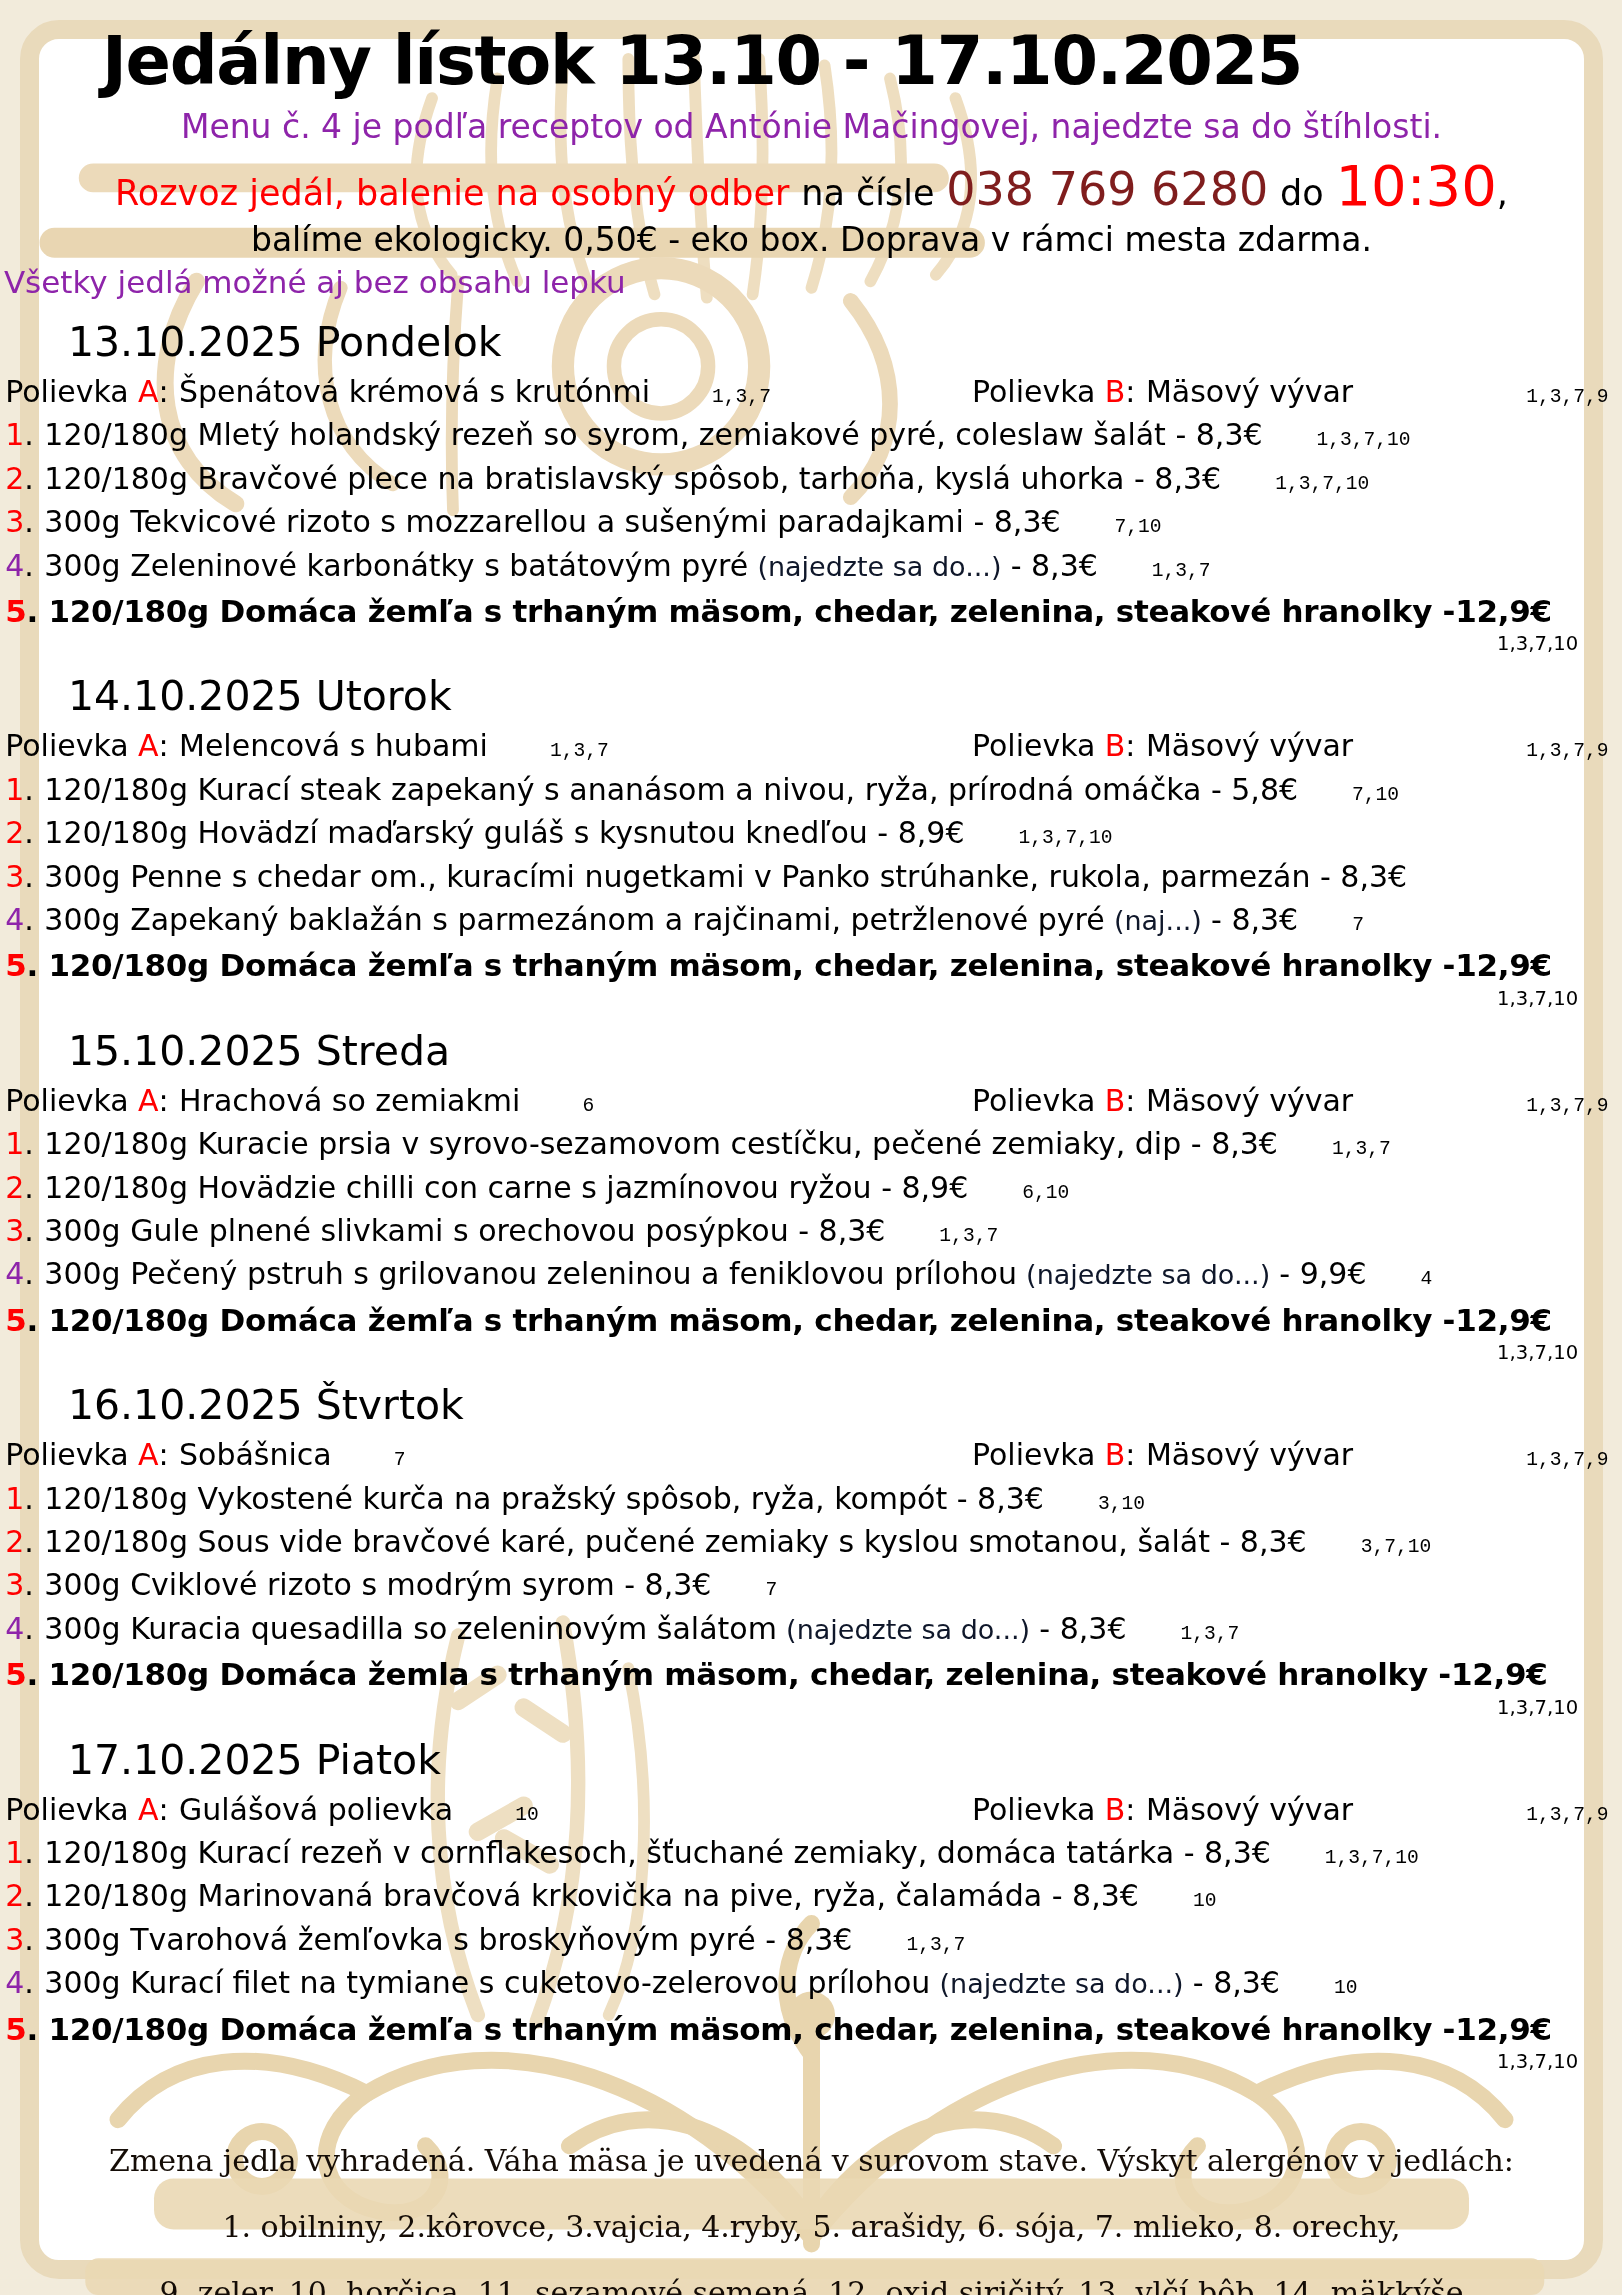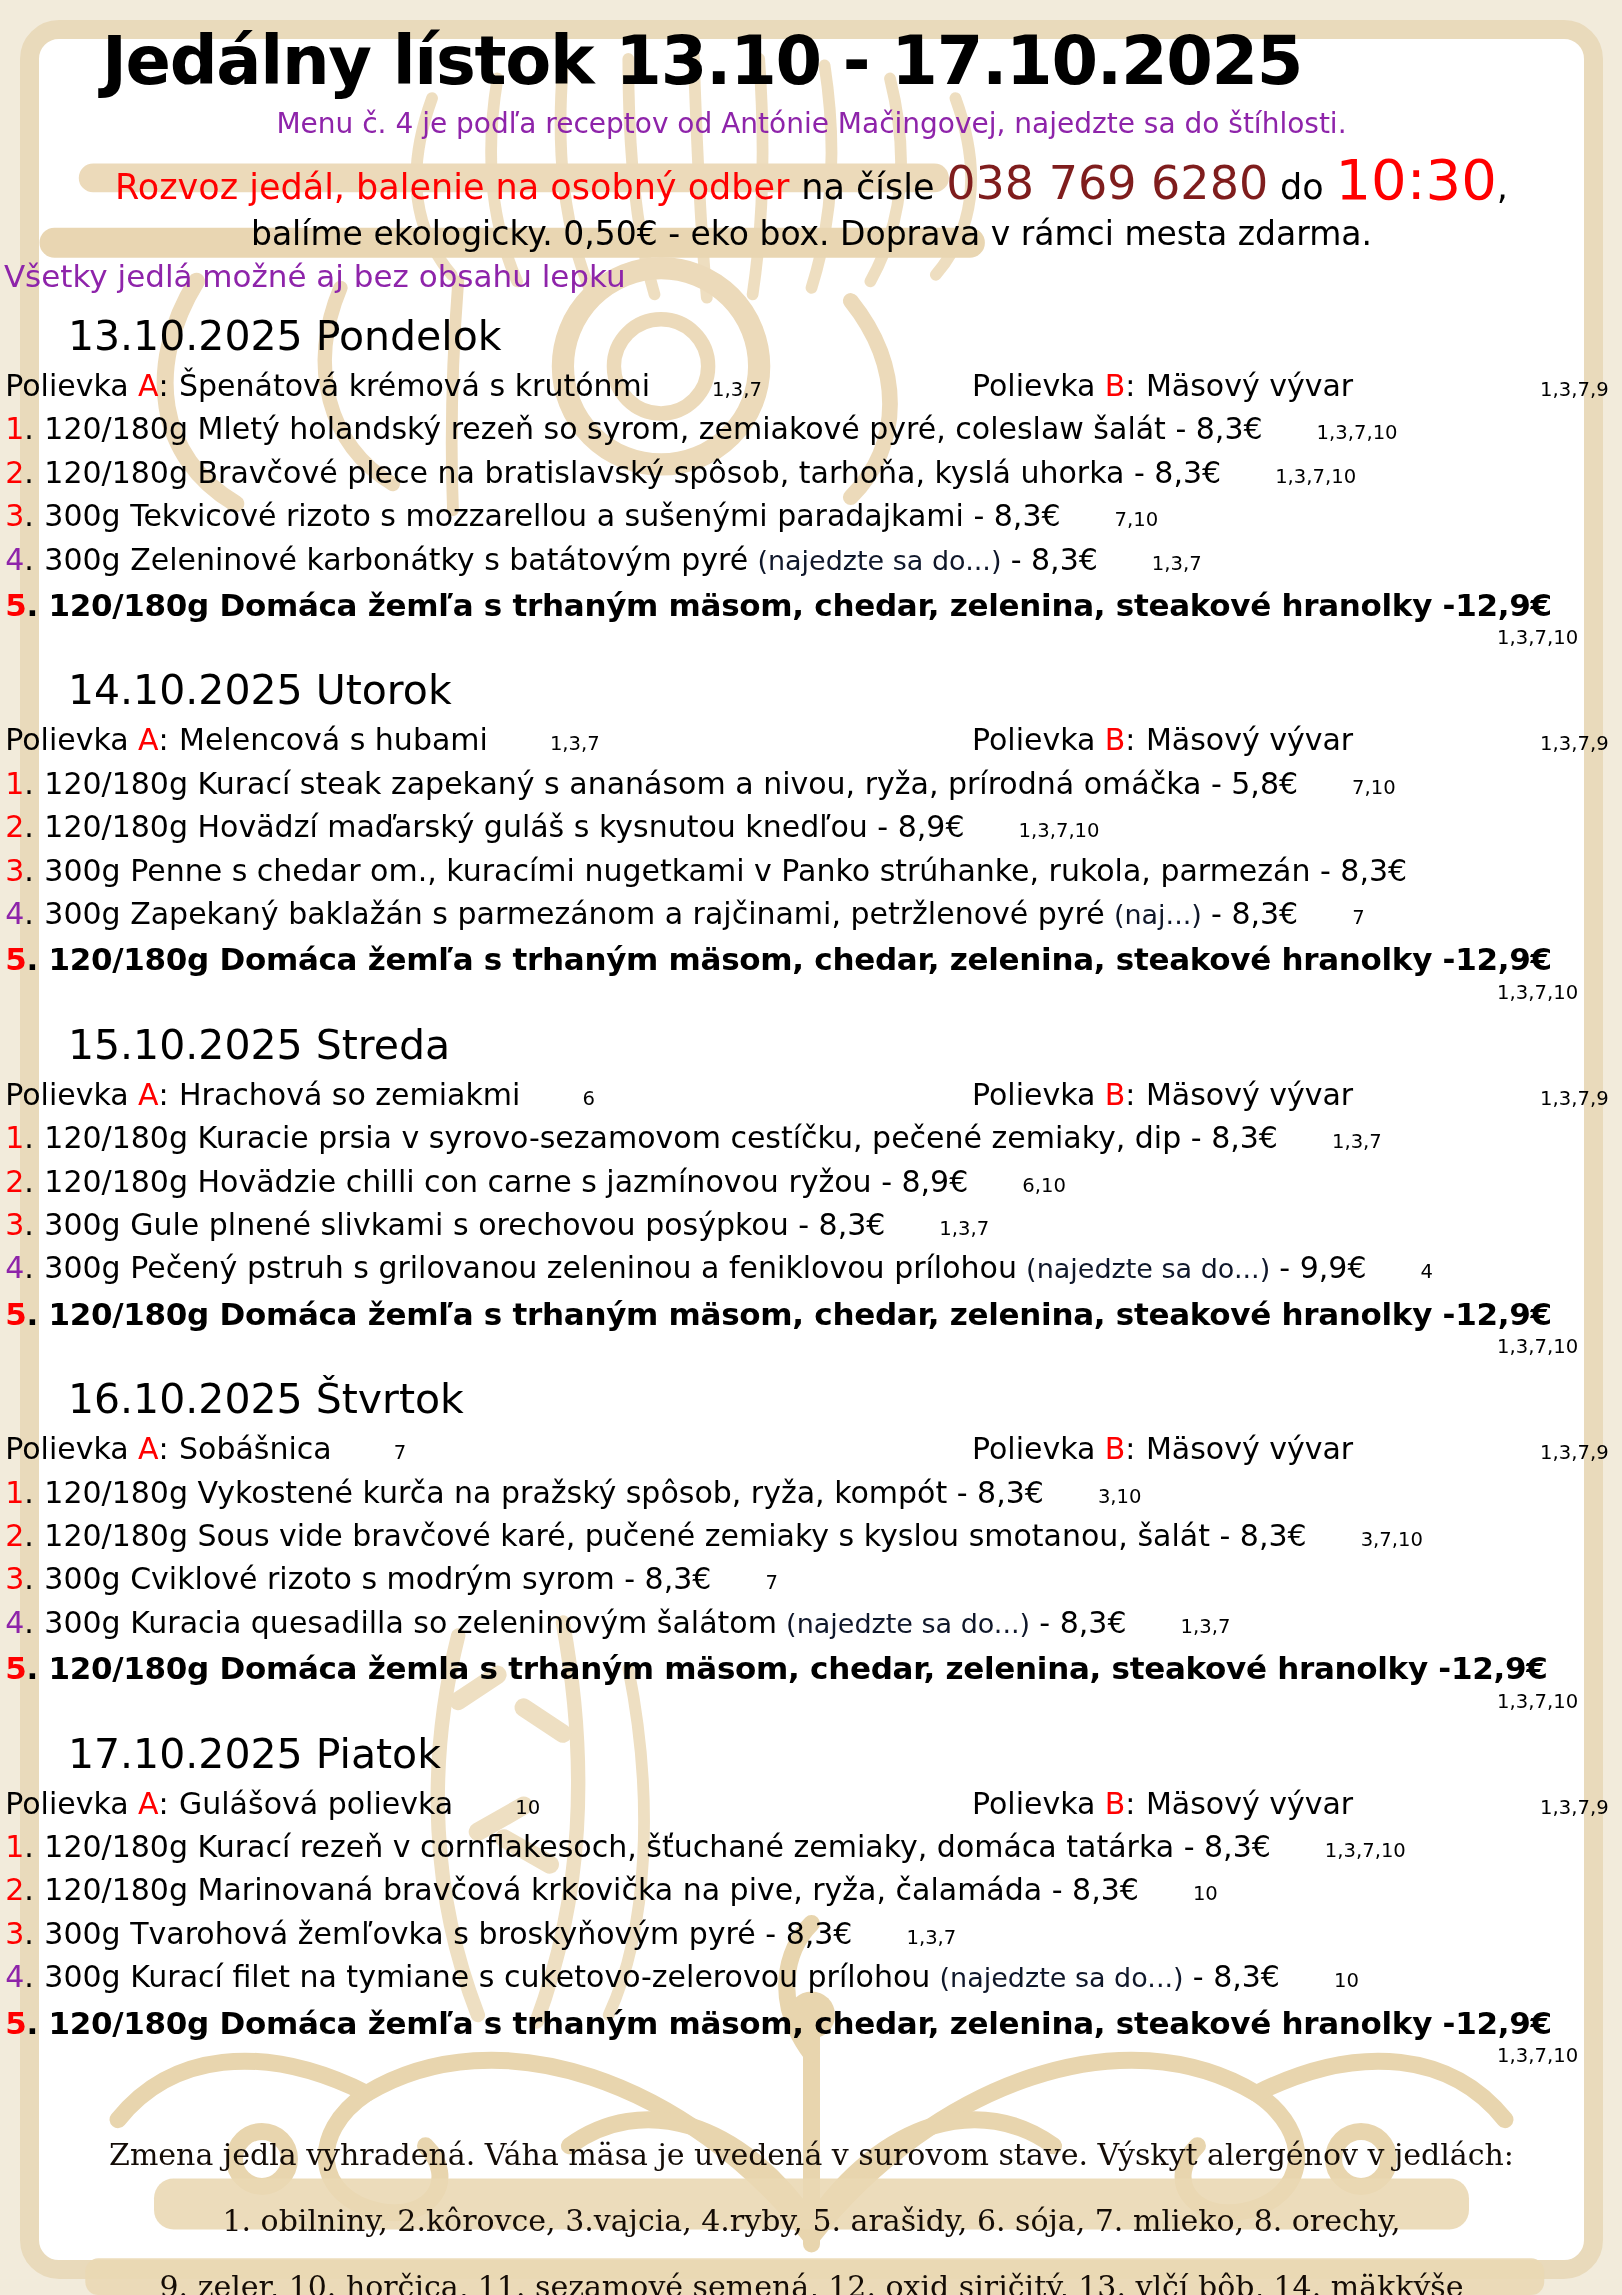--- a/index.html
+++ b/index.html
@@ -14,36 +14,36 @@
     background:#ffffff;border:19.6px solid #e9dabb;border-radius:39px;
     z-index:0;
   }
   .ornaments{position:absolute;left:0;top:0;z-index:1;}
   .content{
     position:absolute;inset:0;z-index:2;box-sizing:border-box;
     padding:19.6px 3.9px 0 3.9px;
   }
   
   .title{font-size:67px;font-weight:700;letter-spacing:-1.3px;line-height:1.05;margin:6.5px 0 0 98px;}
-  .sub{font-size:28px;color:#8e24aa;text-align:center;margin-top:10.5px;}
+  .sub{font-size:33px;color:#8e24aa;text-align:center;margin-top:10.5px;}
   .delivery{font-size:35px;text-align:center;margin-top:11.8px;line-height:1.0;}
   .delivery .sp{margin-right:11.8px;}
   .d-red{color:#ff0000;}
   .d-phone{color:#7f1d1d;font-size:46px;}
   .d-time{color:#ff0000;font-size:56px;}
   .eco{font-size:33px;text-align:center;margin-top:6.5px;}
   .gluten{font-size:31px;color:#8e24aa;text-align:left;margin-top:5.2px;}
   
   .day-title{font-size:41px;font-weight:400;line-height:1.1;margin:19.6px 0 7.9px 64px;}
   .soup-row{display:flex;align-items:baseline;font-size:30px;line-height:1.25;margin:0 2.6px 0 1.3px;white-space:nowrap;}
   .soup-a{flex:0 0 60%;display:flex;align-items:baseline;min-width:0;}
   .soup-b{flex:1;display:flex;align-items:baseline;min-width:0;}
   .sletter{color:#ff0000;margin-left:9.2px;}
   .scolon{margin-right:10.5px;}
-  .allerg{font-size:19.6px;}
+  .allerg{font-size:19.6px;font-family:Liberation Mono, monospace;}
   .soup-a .allerg{margin-left:62px;}
   .soup-b .allerg{margin-left:auto;margin-right:7.9px;}
   .item{display:flex;align-items:baseline;font-size:30px;line-height:1.25;margin:5.9px 2.6px 0 1.3px;white-space:nowrap;overflow:hidden;}
   .num{color:#ff0000;}
   .num.purple{color:#8e24aa;}
   .itxt{margin-left:10.5px;}
   .note{color:#0f172a;font-size:27px;margin-left:9.2px;}
   .after{margin-left:9.2px;}
   .item .allerg{margin-left:54px;}
   .note:empty,.after:empty,.allerg:empty{display:none;}

